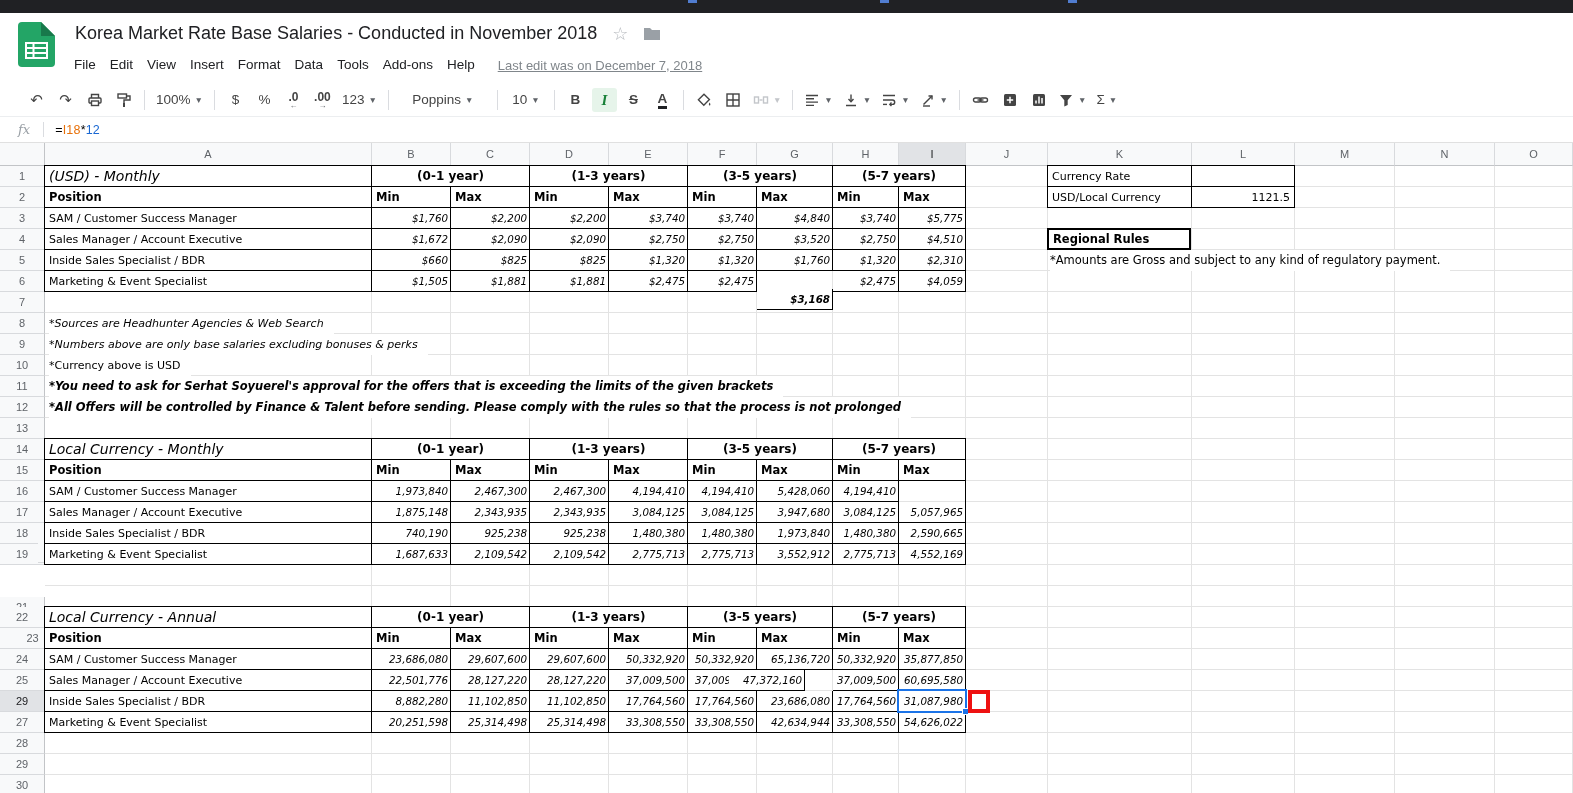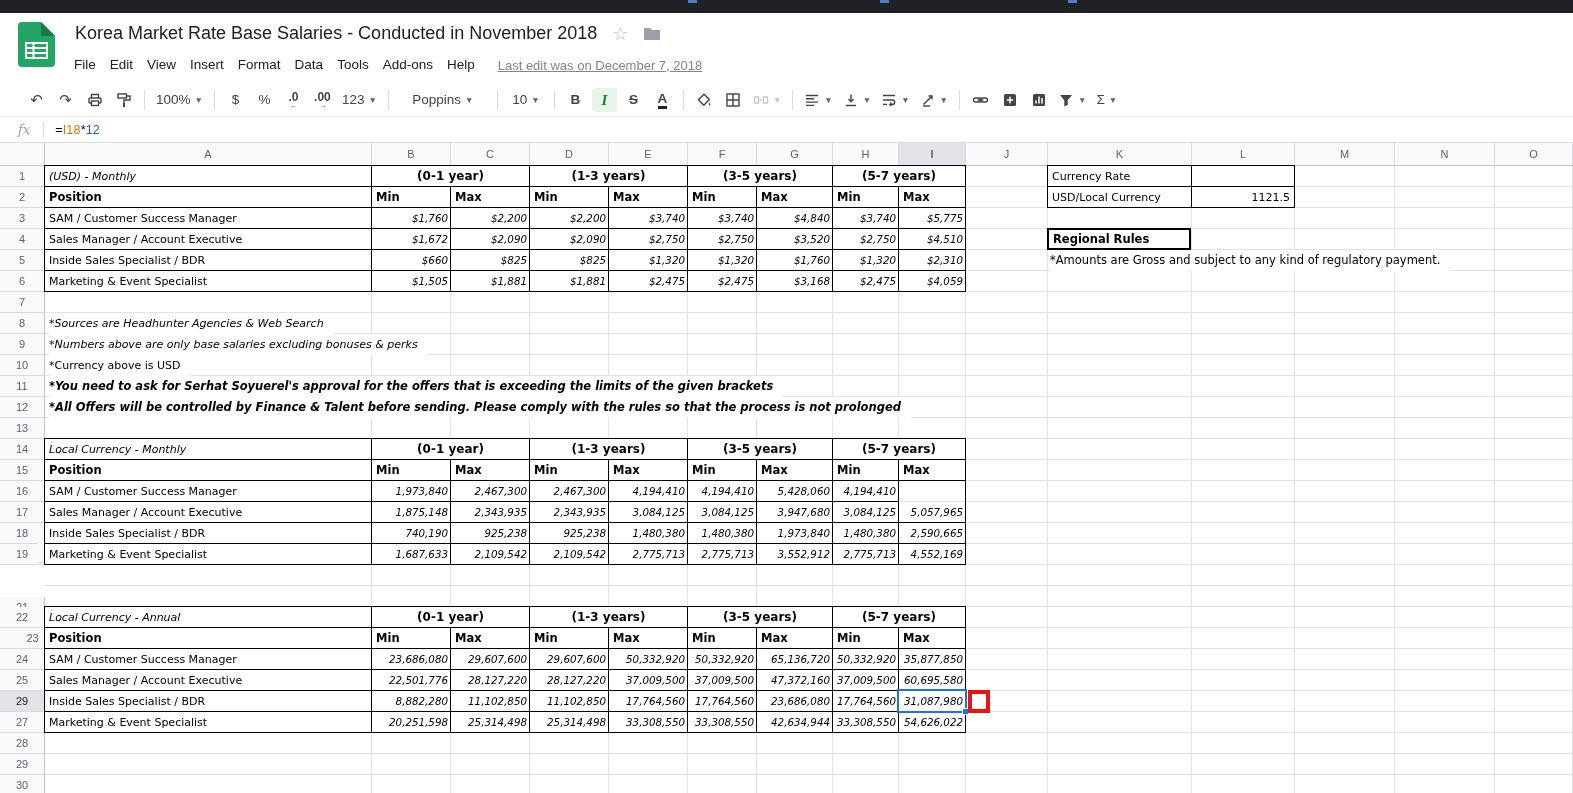--- a/index.html
+++ b/index.html
@@ -42,21 +42,21 @@
   .formula{font-size:12.5px;letter-spacing:.2px;cursor:text;min-width:600px}
   .sheet{position:absolute;top:143px;left:0;width:1573px;height:650px;background:#fff;overflow:hidden}
   .corner{position:absolute;left:0;top:0;width:45px;height:23px;background:var(--hdrbg);border-right:1px solid #c2c4c7;border-bottom:1px solid #c2c4c7}
   .col-h{position:absolute;top:0;height:23px;background:var(--hdrbg);border-right:1px solid #d8dadd;border-bottom:1px solid #c2c4c7;display:flex;align-items:center;justify-content:center;font-size:11px;color:#5f6368;cursor:pointer}
   .row-h{position:absolute;left:0;width:45px;height:21px;background:var(--hdrbg);border-right:1px solid #c2c4c7;border-bottom:1px solid #d8dadd;display:flex;align-items:center;justify-content:center;font-size:11px;color:#5f6368;cursor:pointer}
   .hl{background:var(--hdrhl);color:#202124}
   .vline{position:absolute;top:23px;bottom:0;width:1px;background:var(--gridline)}
   .hlines{position:absolute;left:45px;right:0;top:23px;bottom:0;background:repeating-linear-gradient(to bottom,transparent 0 20px,var(--gridline) 20px 21px);pointer-events:none}
   .tbl{position:absolute;border:1px solid #000}
   .tc{position:absolute;background:#fff;border-right:1px solid #000;border-bottom:1px solid #000;display:flex;align-items:center;padding:0 4px;white-space:nowrap;overflow:hidden;font-family:"DejaVu Sans",sans-serif;color:#000;cursor:cell}
-  .c-title{font-style:italic;font-size:11px}
+  .c-title{font-style:italic;font-size:14px}
   .c-group{font-weight:bold;justify-content:center;font-size:12px;padding:0 1px}
   .c-head{font-weight:bold;font-size:11.5px}
   .c-name{font-size:11px}
   .c-val{font-style:italic;justify-content:flex-end;font-size:10.3px;padding:0 2px}
   .sidebox{position:absolute;border:1px solid #000;background:#fff}
   .sb-cell{position:absolute;display:flex;align-items:center;padding:0 4px;font-family:"DejaVu Sans",sans-serif;font-size:11px;color:#000;white-space:nowrap;cursor:cell}
   .note{position:absolute;height:21px;line-height:21px;background:#fff;padding-right:10px;white-space:nowrap;font-family:"DejaVu Sans",sans-serif;font-size:11px;color:#000;cursor:cell}
   .note.italic{font-style:italic}
   .note.bold-italic{font-style:italic;font-weight:bold;font-size:11.5px}
   .selbox{position:absolute;border:2px solid var(--sel);pointer-events:none}
@@ -369,21 +369,21 @@
       <div class="tc c-val" style="left: 643px; top: 84px; width: 69px; height: 21px;">$1,320</div>
       <div class="tc c-val" style="left: 712px; top: 84px; width: 76px; height: 21px;">$1,760</div>
       <div class="tc c-val" style="left: 788px; top: 84px; width: 66px; height: 21px;">$1,320</div>
       <div class="tc c-val" style="left: 854px; top: 84px; width: 67px; height: 21px;">$2,310</div>
       <div class="tc c-name" style="left: 0px; top: 105px; width: 327px; height: 21px;">Marketing &amp; Event Specialist</div>
       <div class="tc c-val" style="left: 327px; top: 105px; width: 79px; height: 21px;">$1,505</div>
       <div class="tc c-val" style="left: 406px; top: 105px; width: 79px; height: 21px;">$1,881</div>
       <div class="tc c-val" style="left: 485px; top: 105px; width: 79px; height: 21px;">$1,881</div>
       <div class="tc c-val" style="left: 564px; top: 105px; width: 79px; height: 21px;">$2,475</div>
       <div class="tc c-val" style="left: 643px; top: 105px; width: 69px; height: 21px;">$2,475</div>
-      <div class="tc c-val" style="left: 712px; top: 105px; width: 76px; height: 21px;">$3,168</div>
+      <div class="tc c-val" style="left: 712px; top: 123px; width: 76px; height: 21px; font-weight: bold;">$3,168</div>
       <div class="tc c-val" style="left: 788px; top: 105px; width: 66px; height: 21px;">$2,475</div>
       <div class="tc c-val" style="left: 854px; top: 105px; width: 67px; height: 21px;">$4,059</div>
     </div>
     <div class="tbl" style="left: 44px; top: 295px; width: 922px; height: 127px;">
       <div class="tc c-title" style="left: 0px; top: 0px; width: 327px; height: 21px;">Local Currency - Monthly</div>
       <div class="tc c-group" style="left: 327px; top: 0px; width: 158px; height: 21px;">(0-1 year)</div>
       <div class="tc c-group" style="left: 485px; top: 0px; width: 158px; height: 21px;">(1-3 years)</div>
       <div class="tc c-group" style="left: 643px; top: 0px; width: 145px; height: 21px;">(3-5 years)</div>
       <div class="tc c-group" style="left: 788px; top: 0px; width: 133px; height: 21px;">(5-7 years)</div>
       <div class="tc c-head" style="left: 0px; top: 21px; width: 327px; height: 21px;">Position</div>
@@ -455,21 +455,21 @@
       <div class="tc c-val" style="left: 643px; top: 42px; width: 69px; height: 21px;">50,332,920</div>
       <div class="tc c-val" style="left: 712px; top: 42px; width: 76px; height: 21px;">65,136,720</div>
       <div class="tc c-val" style="left: 788px; top: 42px; width: 66px; height: 21px;">50,332,920</div>
       <div class="tc c-val" style="left: 854px; top: 42px; width: 67px; height: 21px;">35,877,850</div>
       <div class="tc c-name" style="left: 0px; top: 63px; width: 327px; height: 21px;">Sales Manager / Account Executive</div>
       <div class="tc c-val" style="left: 327px; top: 63px; width: 79px; height: 21px;">22,501,776</div>
       <div class="tc c-val" style="left: 406px; top: 63px; width: 79px; height: 21px;">28,127,220</div>
       <div class="tc c-val" style="left: 485px; top: 63px; width: 79px; height: 21px;">28,127,220</div>
       <div class="tc c-val" style="left: 564px; top: 63px; width: 79px; height: 21px;">37,009,500</div>
       <div class="tc c-val" style="left: 643px; top: 63px; width: 69px; height: 21px;">37,009,500</div>
-      <div class="tc c-val" style="left: 712px; top: 63px; width: 76px; height: 21px;">47,372,160</div>
+      <div class="tc c-val" style="left: 684px; top: 63px; width: 76px; height: 21px;">47,372,160</div>
       <div class="tc c-val" style="left: 788px; top: 63px; width: 66px; height: 21px;">37,009,500</div>
       <div class="tc c-val" style="left: 854px; top: 63px; width: 67px; height: 21px;">60,695,580</div>
       <div class="tc c-name" style="left: 0px; top: 84px; width: 327px; height: 21px;">Inside Sales Specialist / BDR</div>
       <div class="tc c-val" style="left: 327px; top: 84px; width: 79px; height: 21px;">8,882,280</div>
       <div class="tc c-val" style="left: 406px; top: 84px; width: 79px; height: 21px;">11,102,850</div>
       <div class="tc c-val" style="left: 485px; top: 84px; width: 79px; height: 21px;">11,102,850</div>
       <div class="tc c-val" style="left: 564px; top: 84px; width: 79px; height: 21px;">17,764,560</div>
       <div class="tc c-val" style="left: 643px; top: 84px; width: 69px; height: 21px;">17,764,560</div>
       <div class="tc c-val" style="left: 712px; top: 84px; width: 76px; height: 21px;">23,686,080</div>
       <div class="tc c-val" style="left: 788px; top: 84px; width: 66px; height: 21px;">17,764,560</div>

